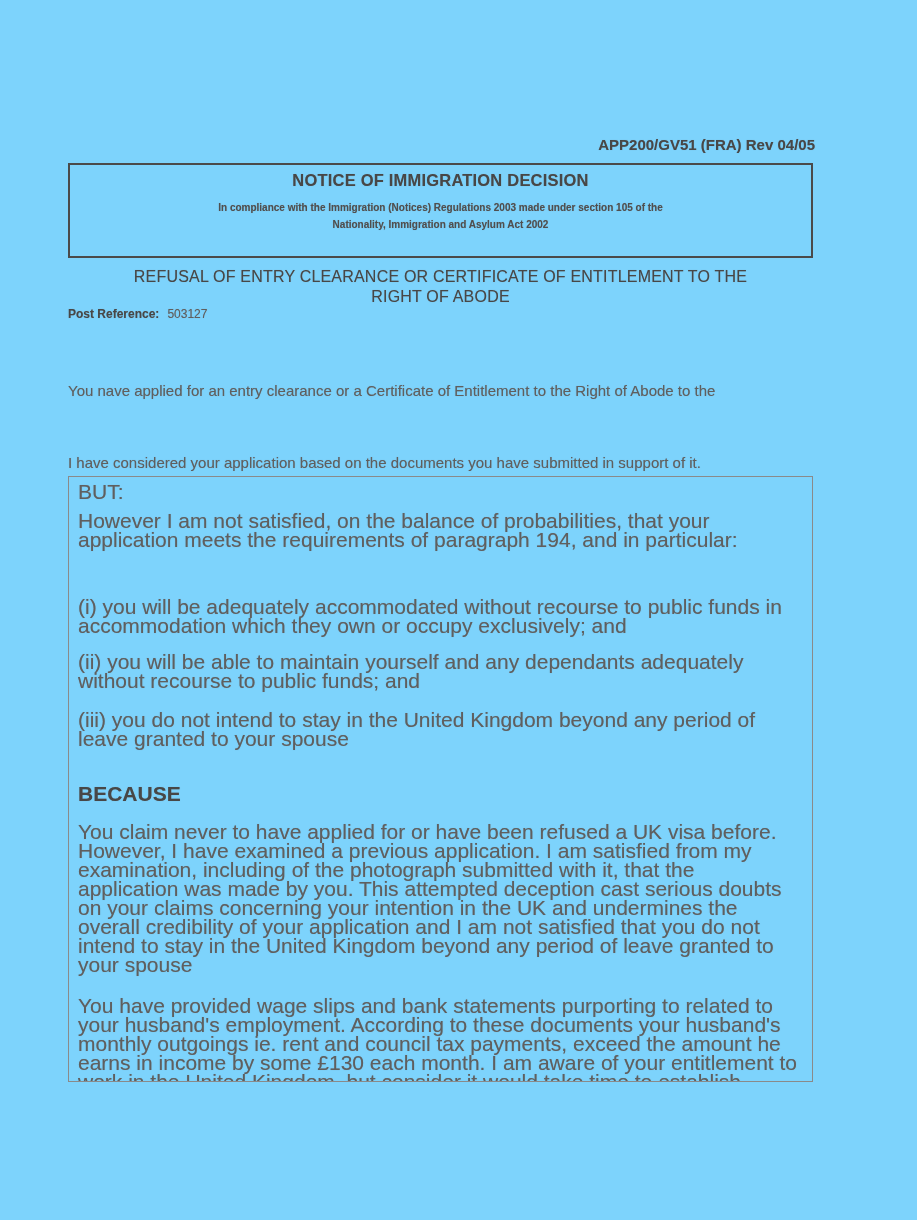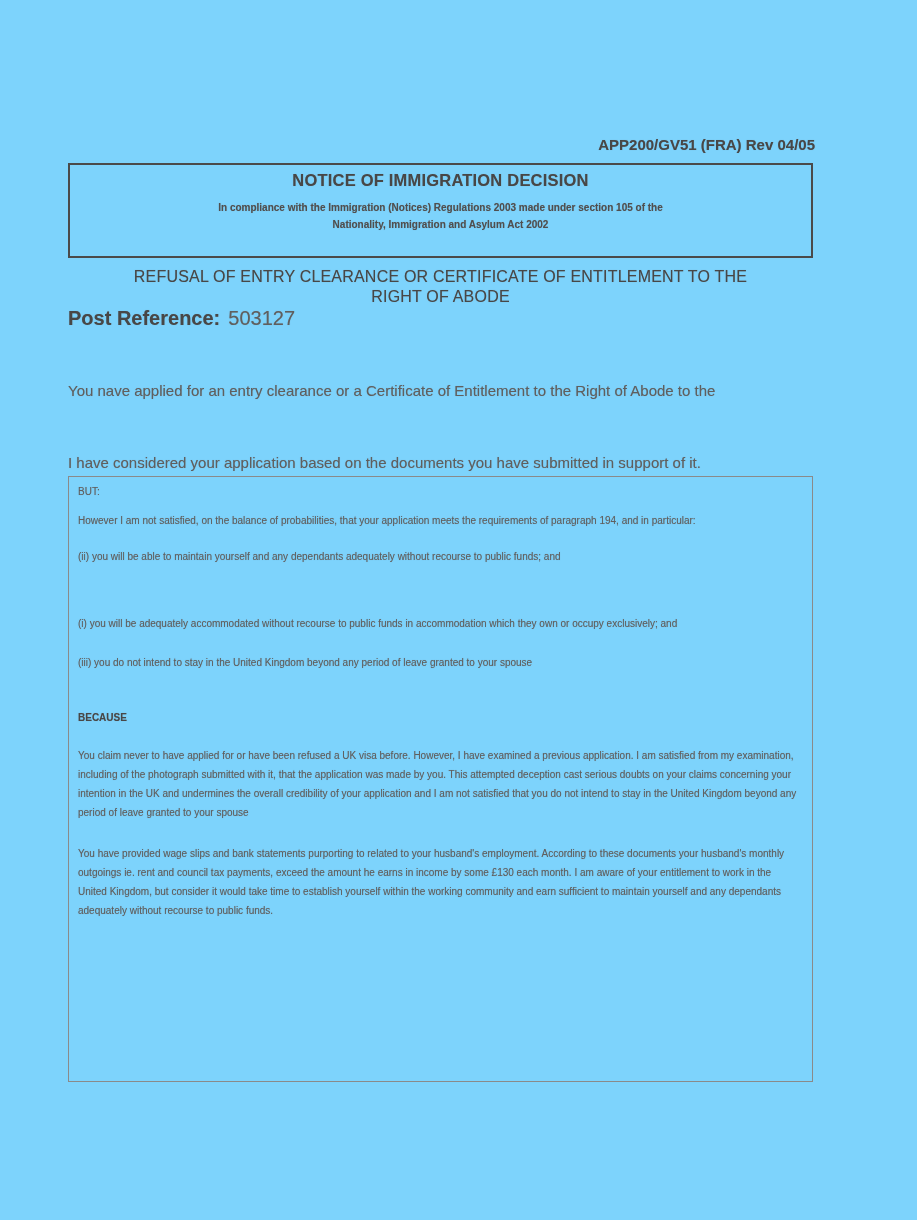--- a/index.html
+++ b/index.html
@@ -57,21 +57,21 @@
     font-size: 16px;
     font-weight: normal;
     line-height: 20px;
     letter-spacing: 0.2px;
     color: #474747;
   }
   .post-ref {
     position: absolute;
     left: 68px;
     top: 307px;
-    font-size: 20px;
+    font-size: 12px;
   }
   .post-ref .label {
     font-weight: bold;
     color: #474747;
   }
   .post-ref .value {
     margin-left: 8px;
     color: #5f5f5f;
   }
   .intro-line {
@@ -94,21 +94,21 @@
     top: 476px;
     width: 745px;
     height: 606px;
     box-sizing: border-box;
     border: 1px solid #8a8a8a;
     padding: 5px 10px 0 9px;
     overflow: hidden;
   }
   .dpara {
     width: 722px;
-    font-size: 10px;
+    font-size: 21px;
     line-height: 19px;
     color: #5f5f5f;
     margin: 0;
   }
   .dpara.because {
     font-weight: bold;
     color: #474747;
   }
   .mt-intro { margin-top: 10px; }
   .mt-p0   { margin-top: 48px; }
@@ -142,21 +142,21 @@
   </div>
 
   <div class="intro-line" style="top:381px;">You nave applied for an entry clearance or a Certificate of Entitlement to the Right of Abode to the</div>
 
 
   <div class="intro-line" style="top:453px;">I have considered your application based on the documents you have submitted in support of it.</div>
 
   <div class="decision-box">
     <div class="dpara">BUT:</div>
     <div class="dpara mt-intro">However I am not satisfied, on the balance of probabilities, that your application meets the requirements of paragraph 194, and in particular:</div>
+    <div class="dpara mt-p0">(i) you will be adequately accommodated without recourse to public funds in accommodation which they own or occupy exclusively; and</div>
     <div class="dpara mt-p1">(ii) you will be able to maintain yourself and any dependants adequately without recourse to public funds; and</div>
-    <div class="dpara mt-p0">(i) you will be adequately accommodated without recourse to public funds in accommodation which they own or occupy exclusively; and</div>
     <div class="dpara mt-p2">(iii) you do not intend to stay in the United Kingdom beyond any period of leave granted to your spouse</div>
     <div class="dpara because mt-bec">BECAUSE</div>
     <div class="dpara mt-r0">You claim never to have applied for or have been refused a UK visa before. However, I have examined a previous application. I am satisfied from my examination, including of the photograph submitted with it, that the application was made by you. This attempted deception cast serious doubts on your claims concerning your intention in the UK and undermines the overall credibility of your application and I am not satisfied that you do not intend to stay in the United Kingdom beyond any period of leave granted to your spouse</div>
     <div class="dpara mt-r1">You have provided wage slips and bank statements purporting to related to your husband's employment. According to these documents your husband's monthly outgoings ie. rent and council tax payments, exceed the amount he earns in income by some £130 each month. I am aware of your entitlement to work in the United Kingdom, but consider it would take time to establish yourself within the working community and earn sufficient to maintain yourself and any dependants adequately without recourse to public funds.</div>
   </div>
 
 </div>
 
 </body></html>

